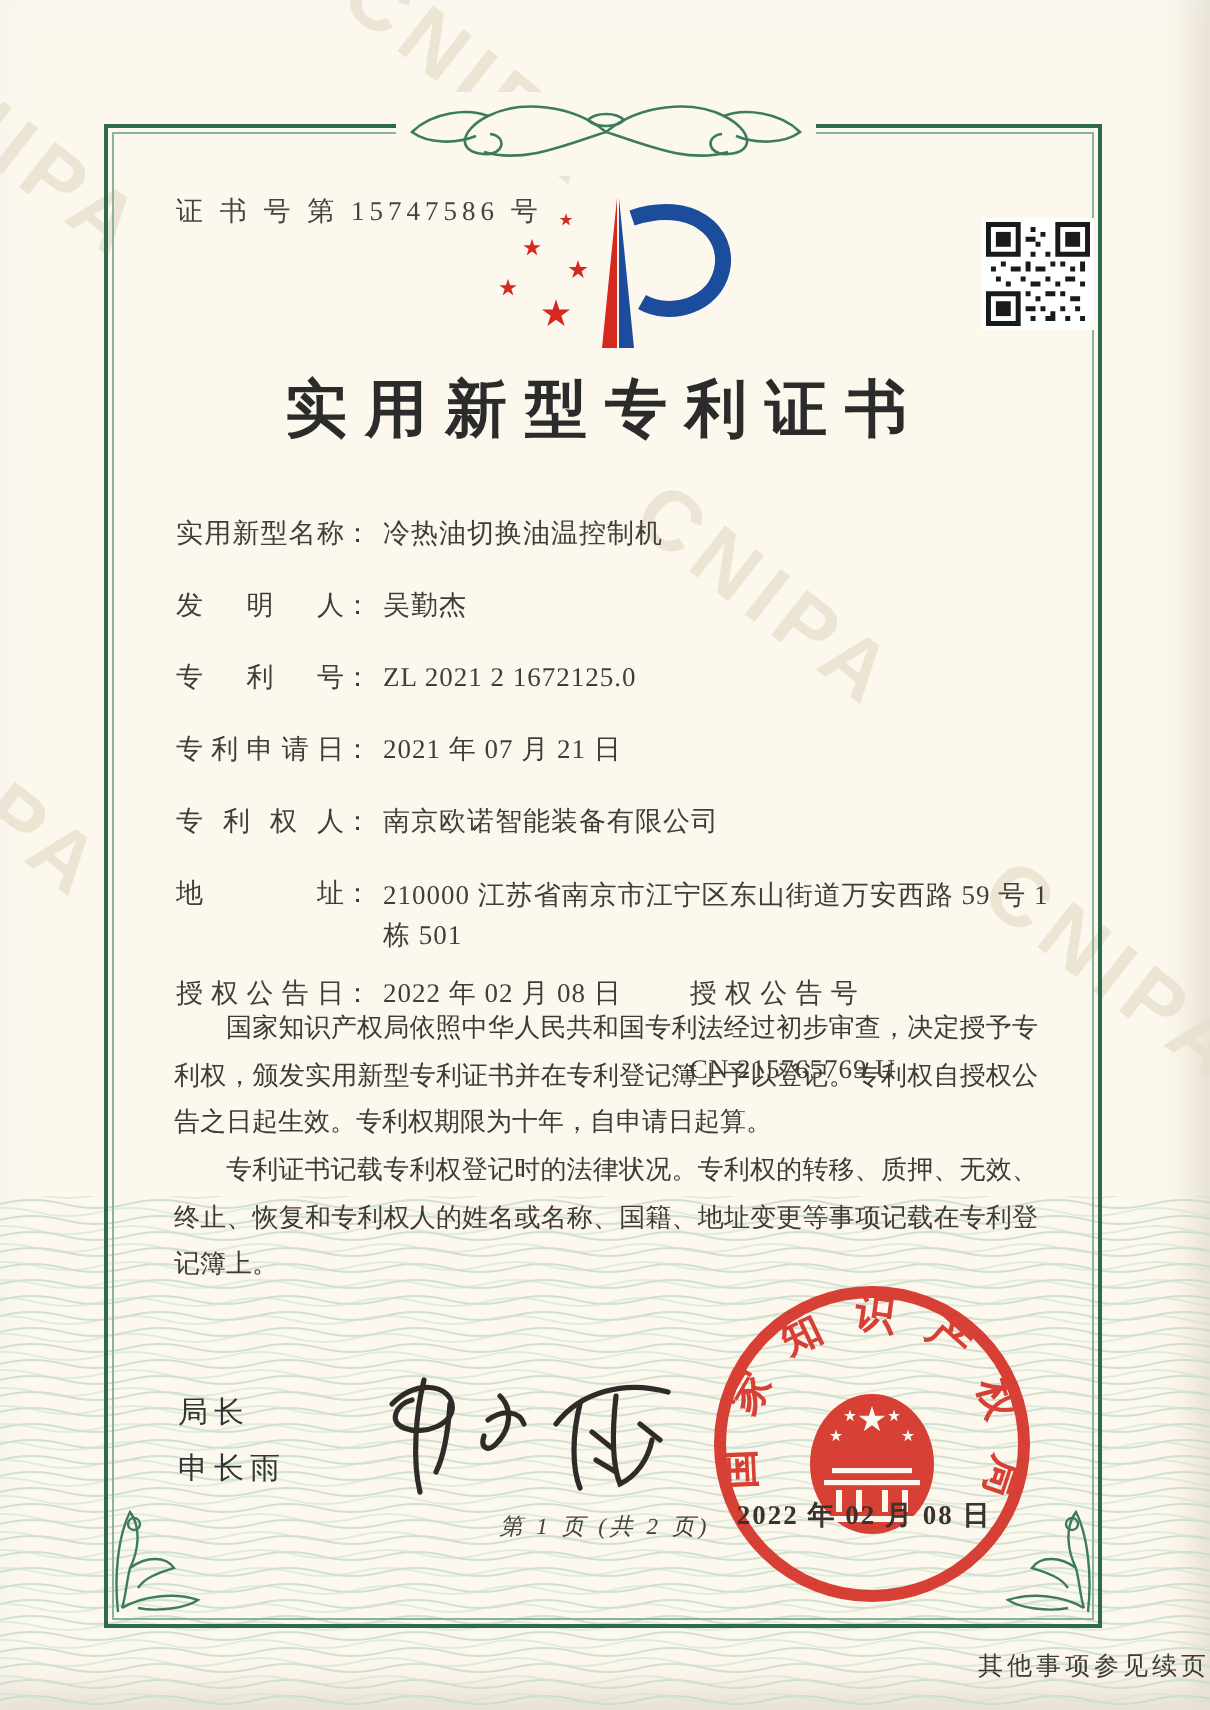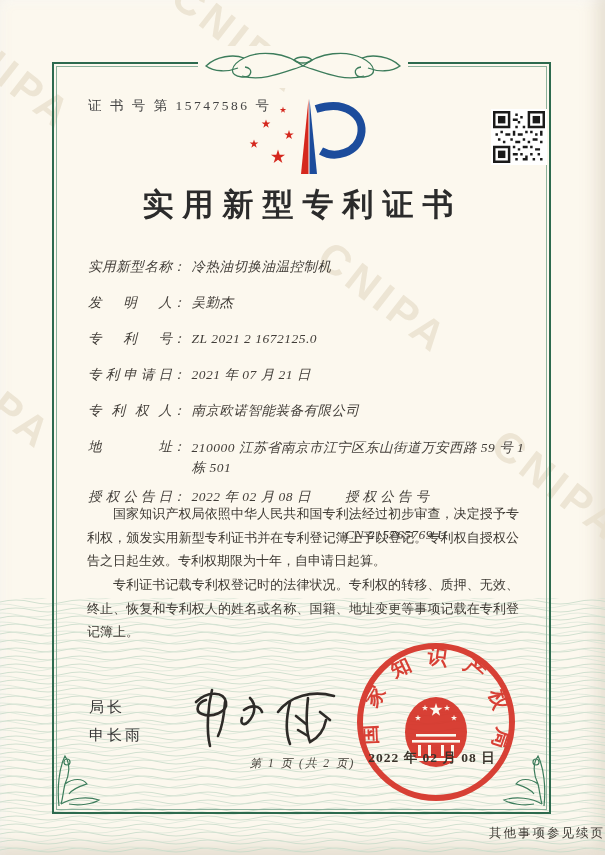--- a/index.html
+++ b/index.html
@@ -30,21 +30,21 @@
   .corner.br{left:492px;top:750px;transform:scaleX(-1);}
   
   .content{position:absolute;inset:0;z-index:4;}
   .cert-no{position:absolute;left:88px;top:97px;font-size:13.5px;letter-spacing:2.5px;color:#444;}
   .logo{position:absolute;left:233px;top:94px;}
   .qr{position:absolute;left:491px;top:109px;width:56px;height:56px;background:#fff;padding:2px;box-sizing:border-box;}
   .title{
     position:absolute;left:0;top:184px;width:100%;text-align:center;
     font-size:31px;font-weight:700;letter-spacing:9px;color:#2b2b2b;
   }
-  .fields{position:absolute;left:88px;top:258px;width:444px;font-size:13.5px;color:#413d38;font-style:italic;}
+  .fields{position:absolute;left:88px;top:258px;width:444px;font-size:13.5px;color:#413d38;}
   .frow{height:36px;display:flex;align-items:flex-start;line-height:1.4;}
   .frow.addr{height:50px;}
   .flabel{display:inline-block;width:84px;text-align:justify;text-align-last:justify;flex:none;}
   .fcolon{flex:none;margin-right:6px;}
   .fvalue{letter-spacing:.5px;}
   .fvalue.addrv{display:inline-block;width:352px;word-break:break-all;line-height:1.45;}
   .pair2{margin-left:34px;display:flex;flex-direction:column;}
   .paras{position:absolute;left:87px;top:502px;width:432px;font-size:13px;line-height:1.82;color:#3e3a34;text-align:justify;}
   .paras p{margin:0;text-indent:2em;}
   .signer{position:absolute;left:89px;top:694px;font-size:15px;letter-spacing:3px;color:#333;line-height:1.85;}

